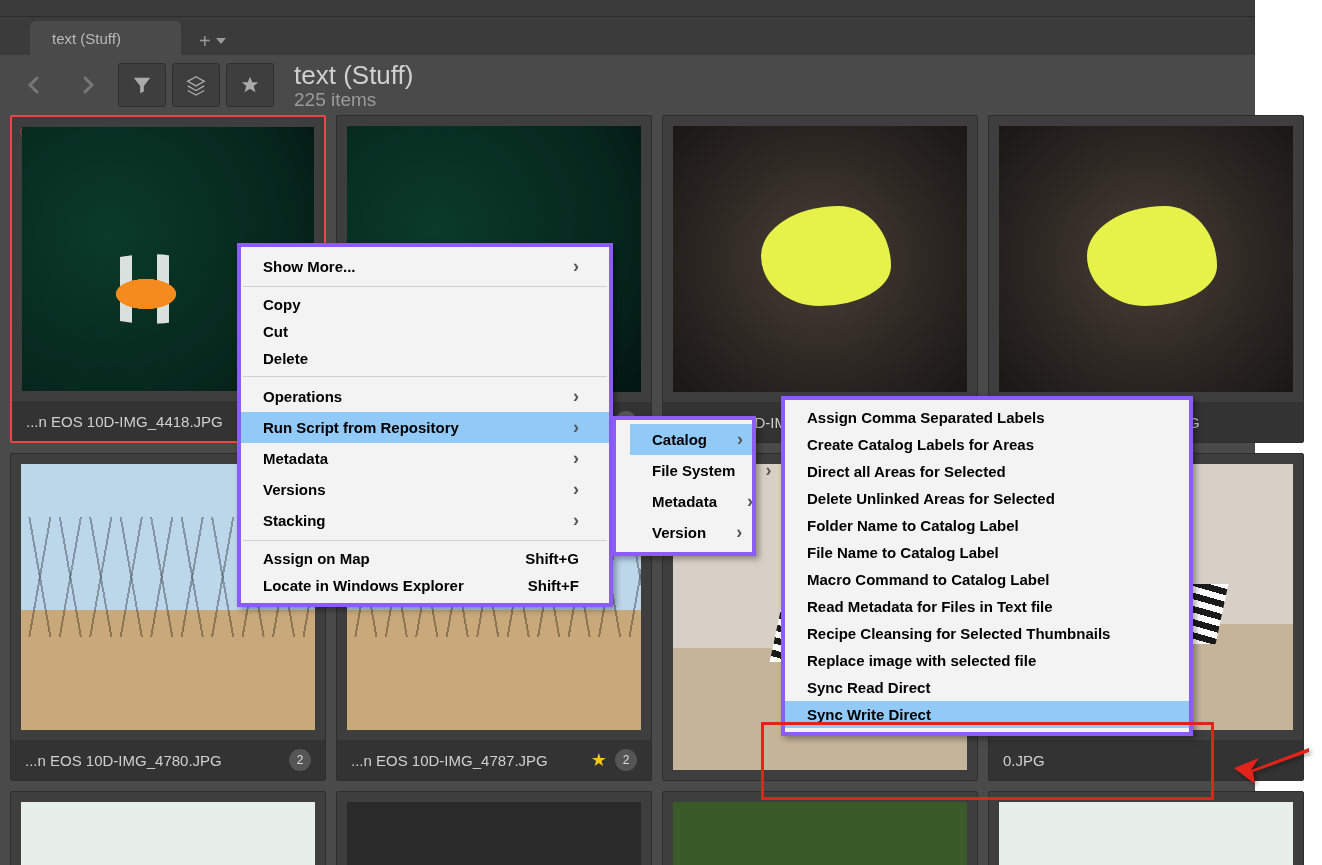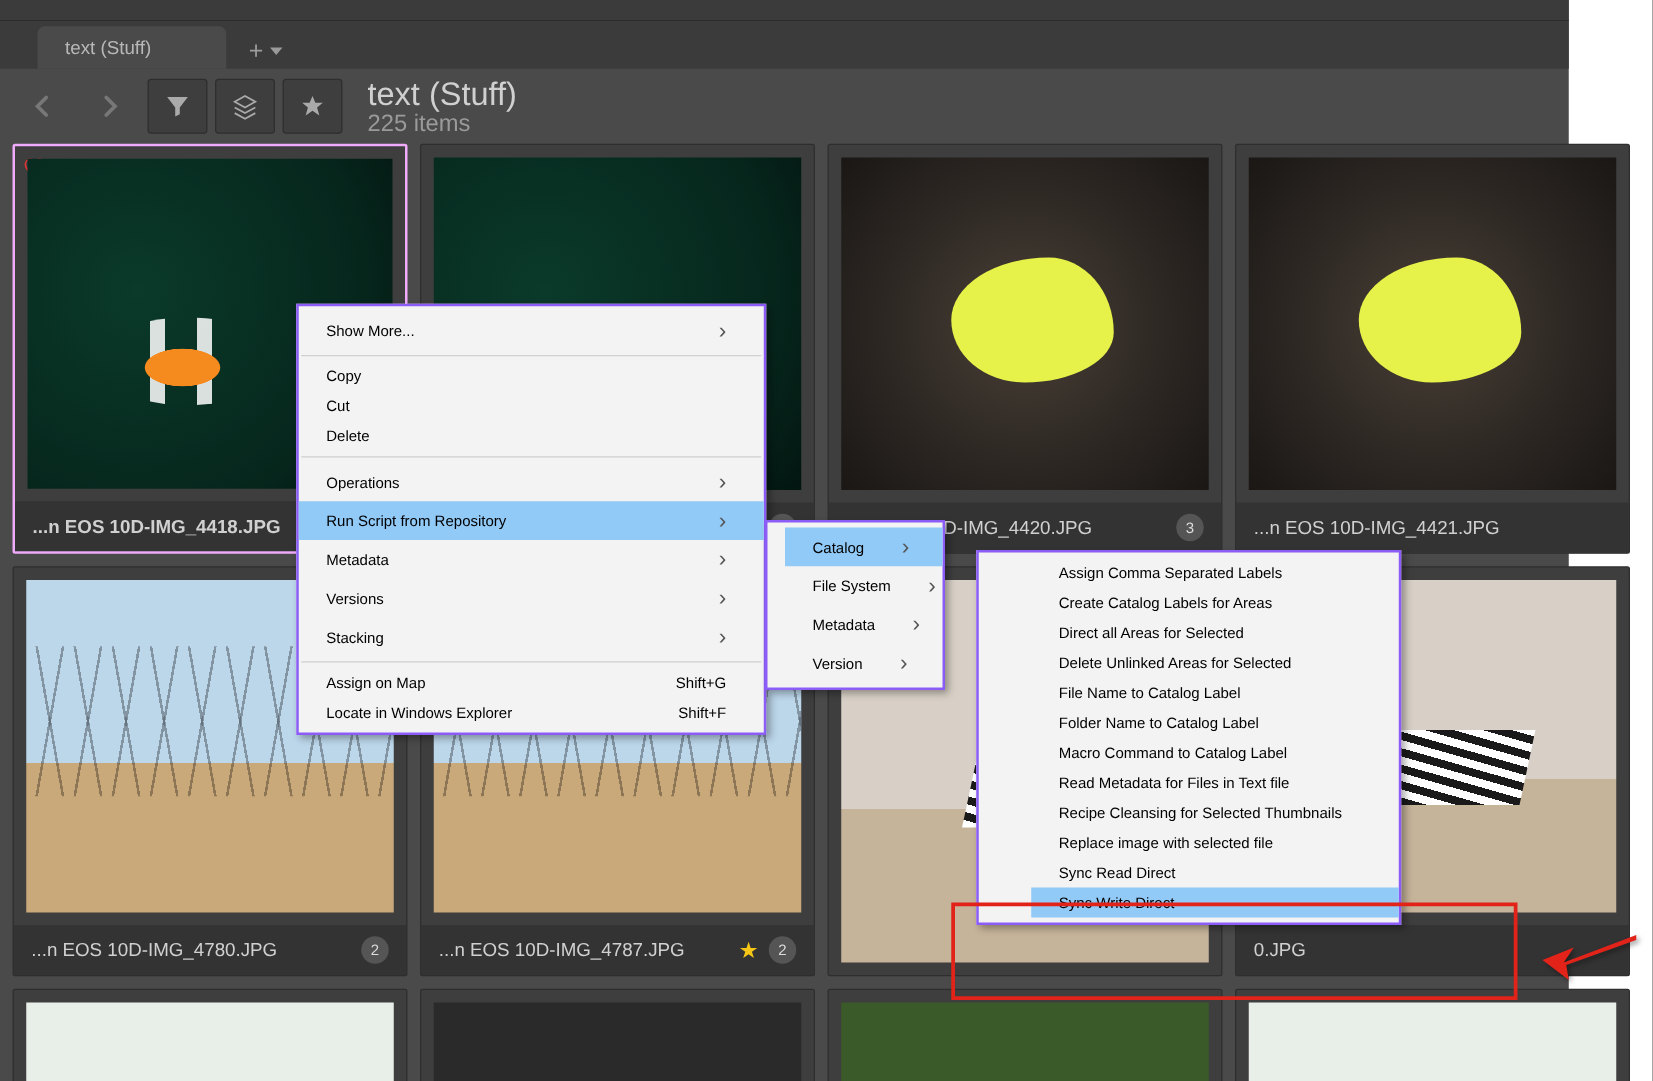--- a/index.html
+++ b/index.html
@@ -94,22 +94,21 @@
   .card {
     background: #3e3e3e;
     border: 1px solid #2e2e2e;
     border-radius: 2px;
     display: flex;
     flex-direction: column;
     overflow: hidden;
     position: relative;
   }
   .card.selected {
-    border: 2px solid #f0abfc;
-    font-weight: bold;
+    border: 2px solid #ef4444;
   }
   .thumb {
     flex: 1;
     margin: 10px;
     background: #2a2a2a;
     position: relative;
     overflow: hidden;
   }
   .caption {
     height: 40px;
@@ -199,26 +198,27 @@
     background: linear-gradient(to bottom, #3a5a2a 0 40%, #1b1b1b 40% 100%);
   }
   .car::after{
     content:"";position:absolute;left:10%;right:10%;top:50%;height:70px;
     background:#0c0c0c;border-radius:20px 20px 6px 6px;
   }
   
   .menu {
     position: absolute;
     background: #f3f3f3;
-    border: 2px solid #8b5cf6;
+    border: 4px solid #8b5cf6;
     box-shadow: 3px 3px 6px rgba(0,0,0,.35);
     color: #000;
-    font-size: 12px;
+    font-size: 15px;
     padding: 4px 0;
     z-index: 50;
+    font-weight: bold;
   }
   .menu .item {
     padding: 5px 30px 5px 22px;
     display: flex;
     align-items: center;
     justify-content: space-between;
     gap: 30px;
     white-space: nowrap;
   }
   .menu .item.hover {
@@ -231,21 +231,21 @@
   }
   .menu .sub-arrow::after {
     content: "›";
     font-size: 18px;
     color: #555;
     margin-left: auto;
   }
   .menu .shortcut { color: #000000; }
   .menu1 { left: 237px; top: 243px; width: 376px; }
   .menu2 { left: 612px; top: 416px; width: 144px; padding-left: 14px; }
-  .menu3 { left: 781px; top: 440px; width: 340px; padding-left: 42px; }
+  .menu3 { left: 781px; top: 396px; width: 412px; }
   
   .red-box {
     position: absolute;
     left: 761px;
     top: 722px;
     width: 453px;
     height: 78px;
     border: 3px solid #e2231a;
     z-index: 60;
     pointer-events: none;
@@ -437,24 +437,24 @@
     <div class="item">
         <span>Create Catalog Labels for Areas</span>
       </div>
     <div class="item">
         <span>Direct all Areas for Selected</span>
       </div>
     <div class="item">
         <span>Delete Unlinked Areas for Selected</span>
       </div>
     <div class="item">
+        <span>Folder Name to Catalog Label</span>
+      </div>
+    <div class="item">
         <span>File Name to Catalog Label</span>
-      </div>
-    <div class="item">
-        <span>Folder Name to Catalog Label</span>
       </div>
     <div class="item">
         <span>Macro Command to Catalog Label</span>
       </div>
     <div class="item">
         <span>Read Metadata for Files in Text file</span>
       </div>
     <div class="item">
         <span>Recipe Cleansing for Selected Thumbnails</span>
       </div>

